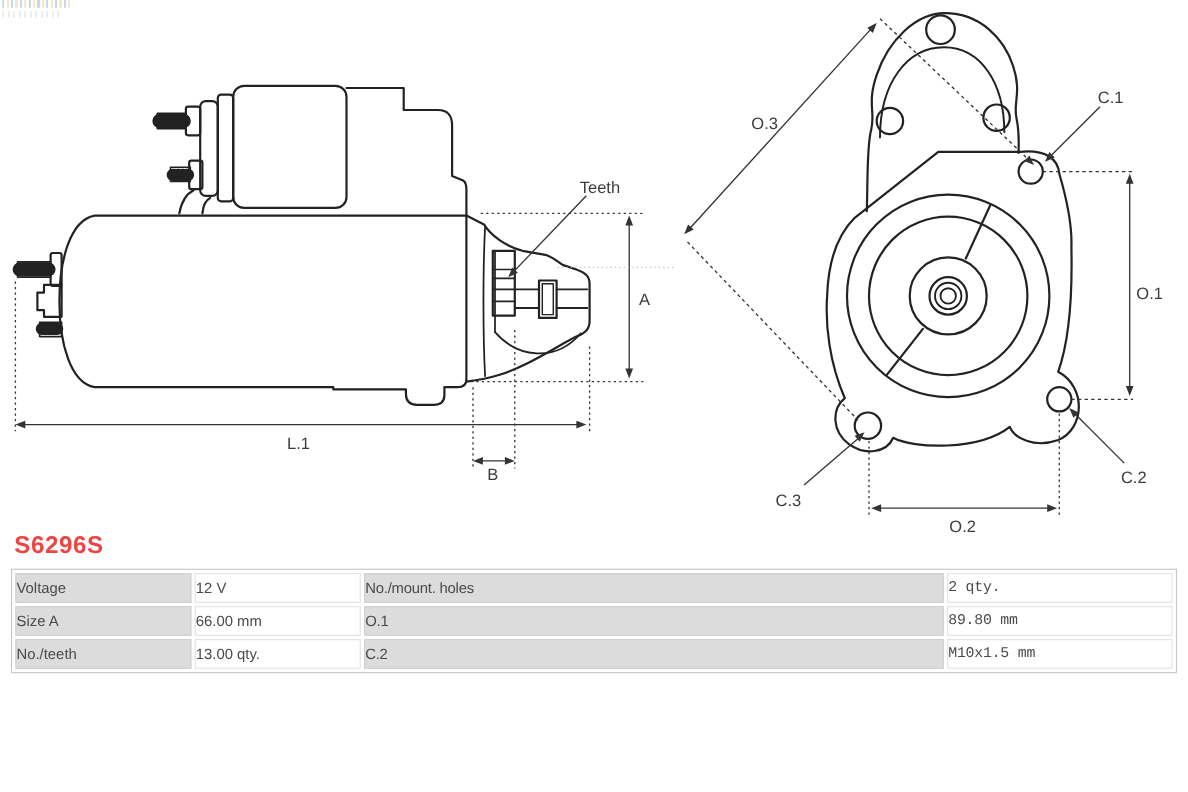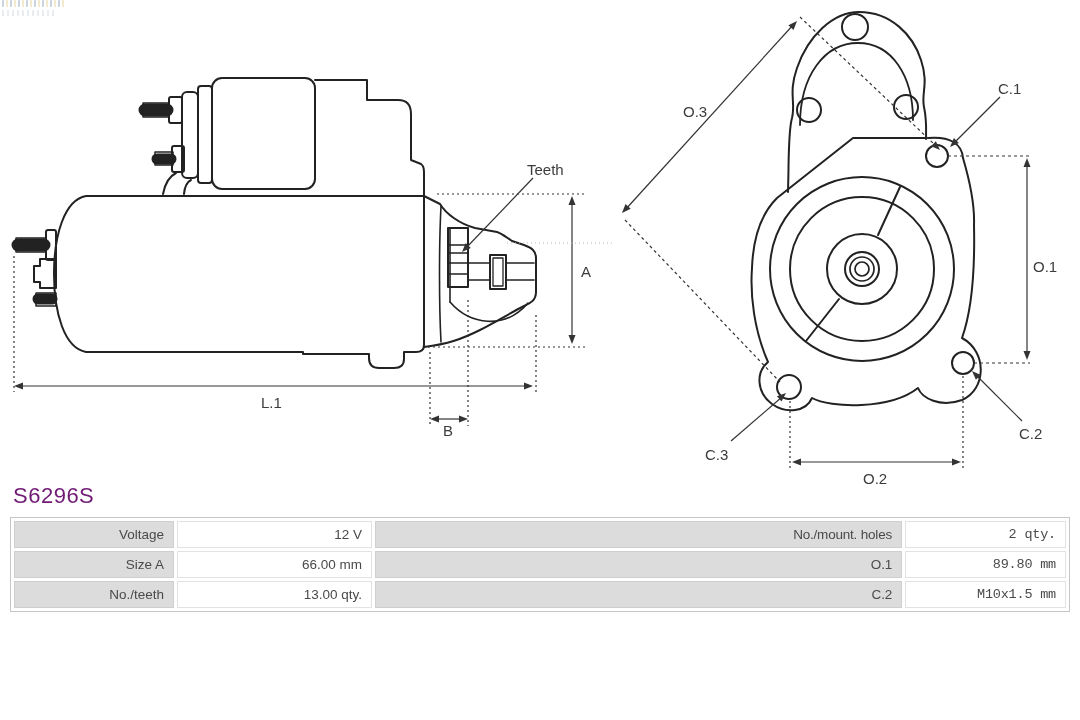--- a/index.html
+++ b/index.html
@@ -9,36 +9,36 @@
   }
   
   .logo-strip1{position:absolute;left:2px;top:0;width:62px;height:7px;opacity:.55;
     background:repeating-linear-gradient(90deg,#9db5cc 0 2px,#fff 2px 4px,#e6d7a6 4px 6px,#fff 6px 8px);}
   .logo-strip2{position:absolute;left:2px;top:10px;width:52px;height:6px;opacity:.28;
     background:repeating-linear-gradient(90deg,#aebfce 0 2px,#fff 2px 5px);}
   .drawing{position:absolute;left:0;top:0;}
   .drawing text{font-family:"Liberation Sans",sans-serif;font-size:15px;fill:#3c3c3c;}
   .part-number{
     position:absolute;left:13px;top:483px;font-size:22px;letter-spacing:.5px;
-    color:#701a75;font-weight:400;
+    color:#ef4444;font-weight:700;
   }
   
   table.spec{
     position:absolute;left:10px;top:517px;width:1060px;
     border:1px solid #c6c6c6;border-collapse:separate;border-spacing:3px;
     table-layout:fixed;
   }
   table.spec td{
-    height:27px;box-sizing:border-box;text-align:right;vertical-align:middle;
+    height:27px;box-sizing:border-box;text-align:left;vertical-align:middle;
     padding:0 9px 0 0;font-size:13.5px;color:#4a4a4a;overflow:hidden;white-space:nowrap;
   }
   td.lbl{background:#dcdcdc;border:1px solid #cfcfcf;}
   td.val{background:#ffffff;border:1px solid #e2e2e2;}
   td.c1{width:160px;}
-  td.c2{width:195px;}
+  td.c2{width:151px;}
   td.c3{width:527px;letter-spacing:-0.2px;}
   td.c4{letter-spacing:-0.2px;font-family:Liberation Mono, monospace;}
 </style>
 </head>
 <body>
 
 <div class="screen">
 
   <div class="logo-strip1"></div>
   <div class="logo-strip2"></div>

